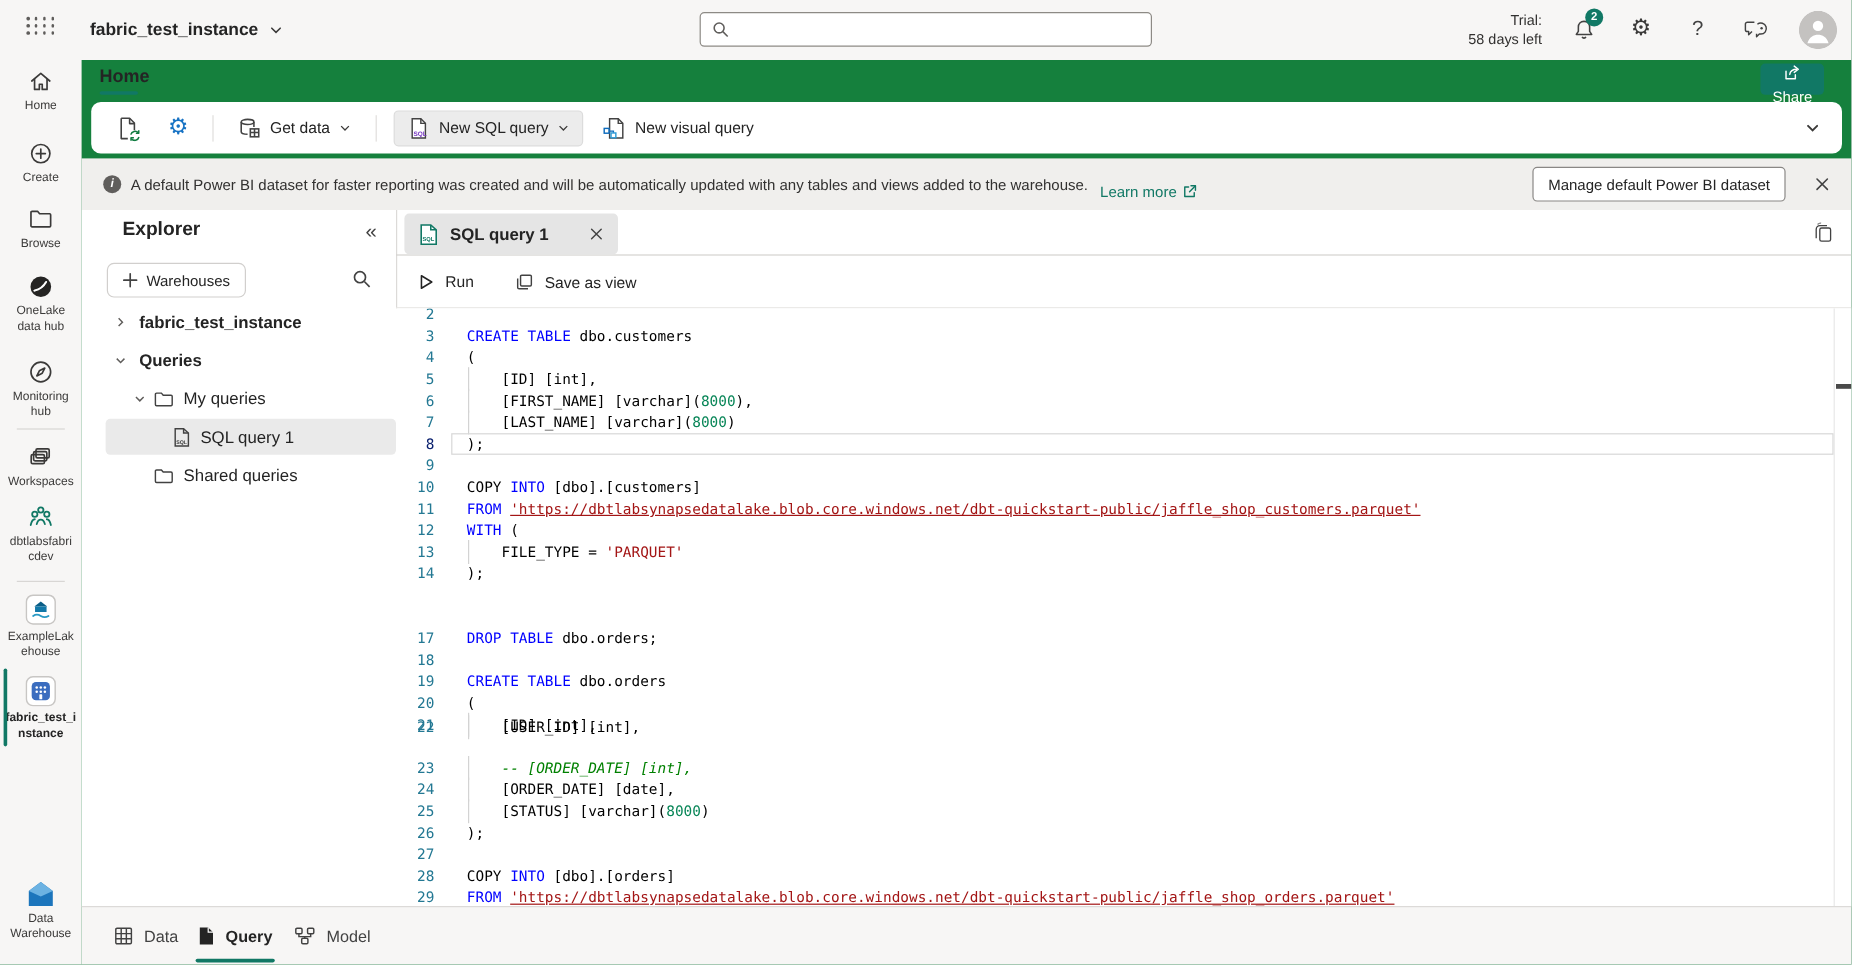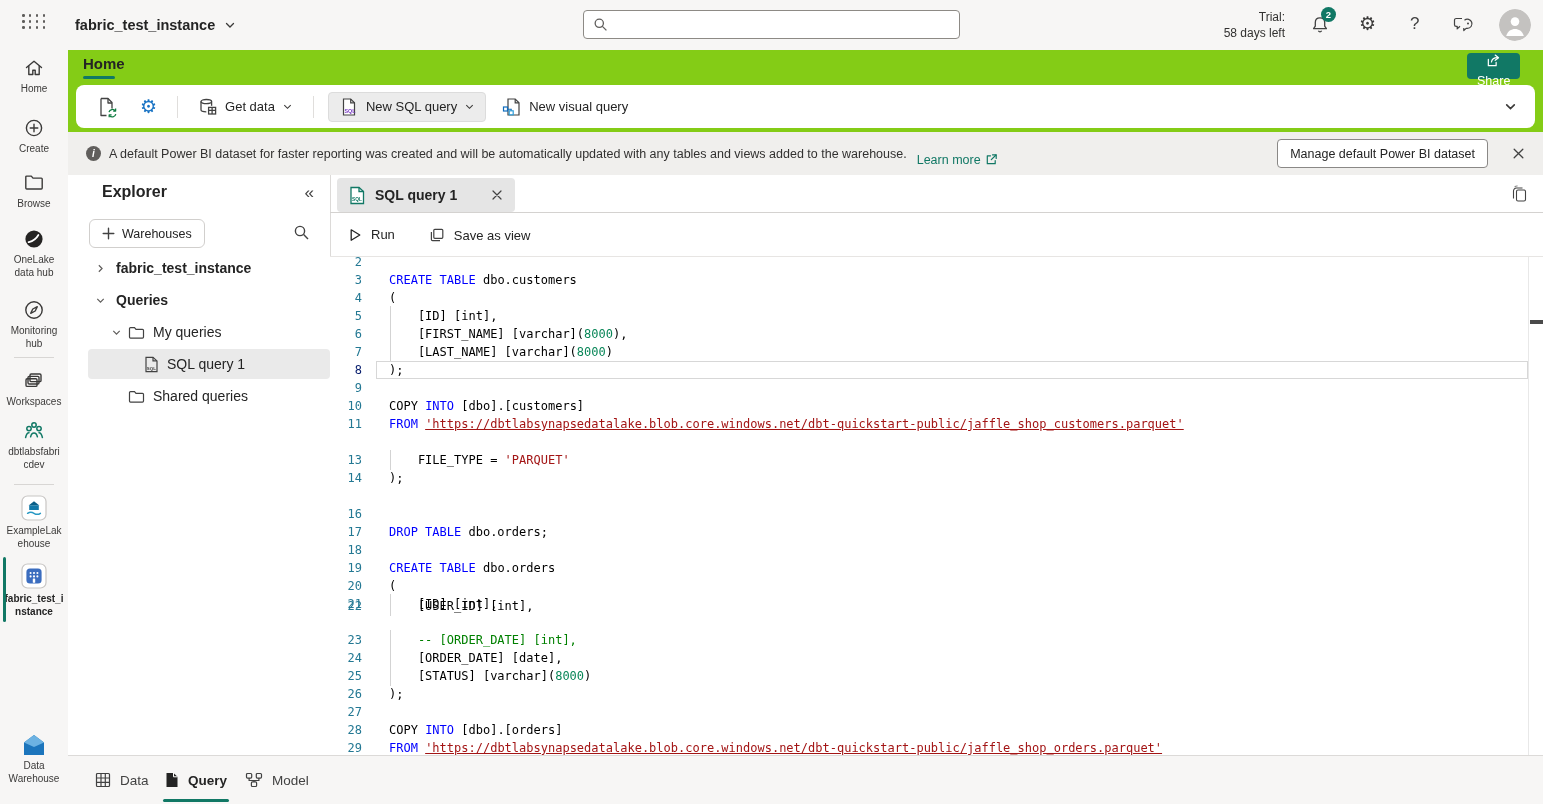--- a/index.html
+++ b/index.html
@@ -1,16 +1,16 @@
 <!DOCTYPE html>
 <html><head>
 <meta charset="utf-8">
 <style>
   html,body{margin:0;padding:0;background:#ddd;}
-  .app{position:relative;width:1543px;height:804px;overflow:hidden;background:#84cc16;
+  .app{position:relative;width:1543px;height:804px;overflow:hidden;background:#15803d;
        font-family:"Liberation Sans","DejaVu Sans",sans-serif;color:#242424;font-size:13px;}
   svg{display:block;}
 
   
   .topbar{position:absolute;left:0;top:0;width:100%;height:50px;background:#f7f6f5;}
   .waffle{position:absolute;left:22px;top:14px;display:grid;grid-template-columns:repeat(4,1fr);gap:3.5px;width:24px;cursor:pointer;}
   .waffle i{width:2.6px;height:2.6px;background:#5f5d5b;border-radius:50%;}
   .ws-switch{position:absolute;left:75px;top:0;height:50px;display:flex;align-items:center;gap:9px;cursor:pointer;}
   .ws-switch .name{font-size:14.5px;font-weight:600;}
   .searchbox{position:absolute;left:583px;top:10px;width:377px;height:29px;background:#fff;border:1px solid #8d8a85;border-radius:4px;display:flex;align-items:center;padding:0 9px;gap:7px;box-sizing:border-box;}
@@ -82,21 +82,21 @@
 
   
   .editor{position:absolute;left:0;top:82px;right:0;height:498px;overflow:hidden;background:#fff;
           font-family:"DejaVu Sans Mono","Liberation Mono",monospace;font-size:12px;}
   .cl{position:absolute;left:0;right:0;height:18px;display:flex;align-items:center;}
   .cl .ln{width:45px;padding-right:13px;box-sizing:border-box;text-align:right;color:#237893;flex:none;}
   .cl.cur .ln{color:#0b216f;}
   .cl .code{position:relative;margin-left:14px;white-space:pre;}
   .cl.g .code::before{content:"";position:absolute;left:0.5px;top:-3px;bottom:-3px;width:1px;background:#d3d3d3;}
   .cl.cur::after{content:"";position:absolute;left:46px;right:15px;top:0;bottom:0;border:1px solid #d7d7d7;pointer-events:none;}
-  .tk{color:#0000ff;} .ts{color:#a31515;} .tl{text-decoration:underline;} .tn{color:#098658;} .tc{color:#008000;} .tp{color:#000;}
+  .tk{color:#0000ff;} .ts{color:#a31515;} .tl{text-decoration:underline;} .tn{color:#098658;} .tc{color:#008000;font-style:italic;} .tp{color:#000;}
   .scroll-line{position:absolute;right:14px;top:82px;width:1px;height:498px;background:#e8e8e8;}
   .ruler-mark{position:absolute;right:0;top:145px;width:13px;height:4px;background:#4a4a4a;}
 
   
   .bottombar{position:absolute;left:68px;top:755px;right:0;height:49px;background:#f7f6f5;border-top:1px solid #dcdad8;box-sizing:border-box;}
   .btab{position:absolute;top:0;height:48px;display:flex;align-items:center;gap:9px;font-size:13.5px;color:#424242;cursor:pointer;}
   .btab.sel{color:#242424;font-weight:700;}
   .btab-underline{position:absolute;left:95px;top:43px;width:66px;height:3px;background:#117865;border-radius:2px;}
 </style>
 </head>
@@ -537,31 +537,31 @@
             <span class="code"></span>
           </div>
           <div class="cl" style="top: 140px;">
             <span class="ln">10</span>
             <span class="code"><span class="tp">COPY </span><span class="tk">INTO</span><span class="tp"> [dbo].[customers]</span></span>
           </div>
           <div class="cl" style="top: 158px;">
             <span class="ln">11</span>
             <span class="code"><span class="tk">FROM</span><span class="tp"> </span><span class="ts tl">'https://dbtlabsynapsedatalake.blob.core.windows.net/dbt-quickstart-public/jaffle_shop_customers.parquet'</span></span>
           </div>
+          <div class="cl" style="top: 176px;">
+            <span class="ln">12</span>
+            <span class="code"><span class="tk">WITH</span><span class="tp"> (</span></span>
+          </div>
           <div class="cl g" style="top: 194px;">
             <span class="ln">13</span>
             <span class="code"><span class="tp">    FILE_TYPE = </span><span class="ts">'PARQUET'</span></span>
           </div>
           <div class="cl" style="top: 212px;">
             <span class="ln">14</span>
             <span class="code"><span class="tp">);</span></span>
-          </div>
-          <div class="cl" style="top: 248px;">
-            <span class="ln">16</span>
-            <span class="code"></span>
           </div>
           <div class="cl" style="top: 266px;">
             <span class="ln">17</span>
             <span class="code"><span class="tk">DROP TABLE</span><span class="tp"> dbo.orders;</span></span>
           </div>
           <div class="cl" style="top: 284px;">
             <span class="ln">18</span>
             <span class="code"></span>
           </div>
           <div class="cl" style="top: 302px;">

